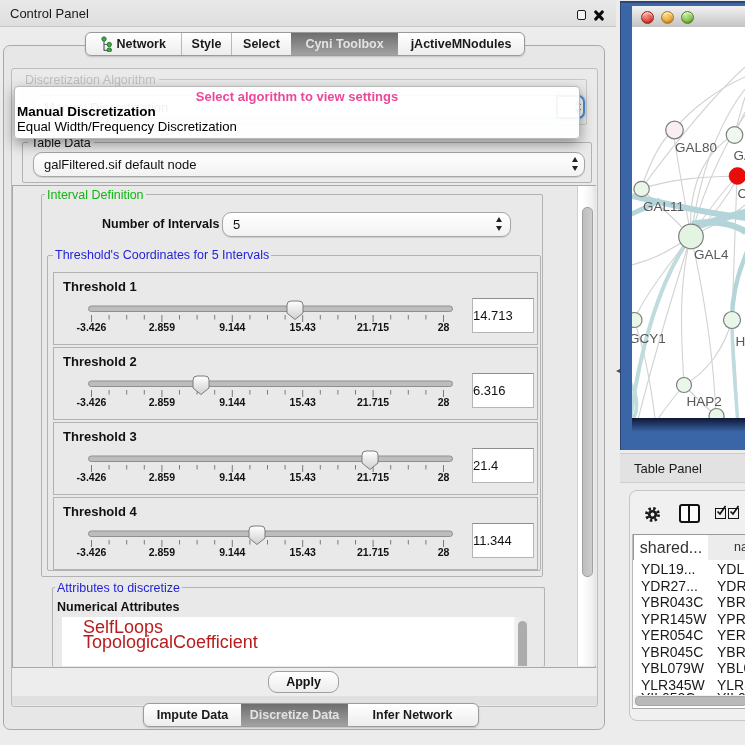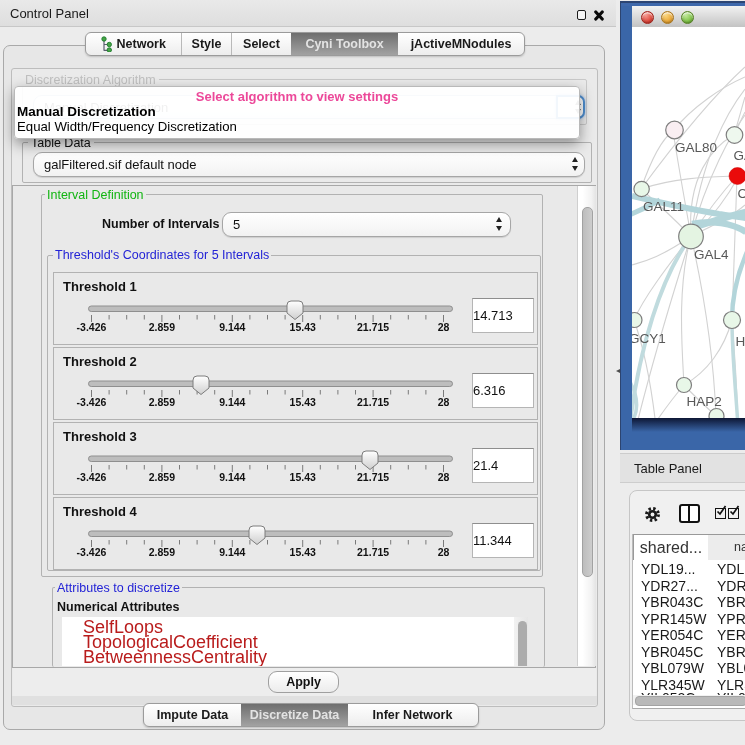--- a/index.html
+++ b/index.html
@@ -315,21 +315,20 @@
         </defs>
       </svg>
     </div>
 
  <div class="abs group" style="left:52px;top:587px;width:491px;height:79px;border-bottom:none;"></div>
  <div class="abs" style="left:55px;top:581px;background:#e9e9e9;padding:0 2px;font-size:12.5px;color:#2323d6;z-index:2;">Attributes to discretize</div>
  <div class="abs" style="left:57px;top:600px;font-size:12.5px;font-weight:bold;color:#111;">Numerical Attributes</div>
  <div class="abs" id="numlist">
    <div>SelfLoops</div>
    <div>TopologicalCoefficient</div>
-   <div>BetweennessCentrality</div>
  </div>
  <div class="abs" style="left:514px;top:617px;width:14px;height:48.5px;background:linear-gradient(90deg,#f2f2f2,#e6e6e6);"></div>
  <div class="abs" style="left:518px;top:621px;width:9px;height:44.5px;background:#acacac;border-radius:5px 5px 0 0;"></div>
 
  <div class="abs" style="left:13px;top:668px;width:583px;height:28px;background:#ededed;"></div>
  <div class="abs" style="left:12px;top:696px;width:585px;height:9px;background:#e0e0e0;"></div>
  <div class="abs" id="applybtn">Apply</div>
  <div class="abs segwrap" id="bottabs">
   <div class="seg" style="width:97px;">Impute Data</div>
   <div class="seg dark" style="width:107px;">Discretize Data</div>

